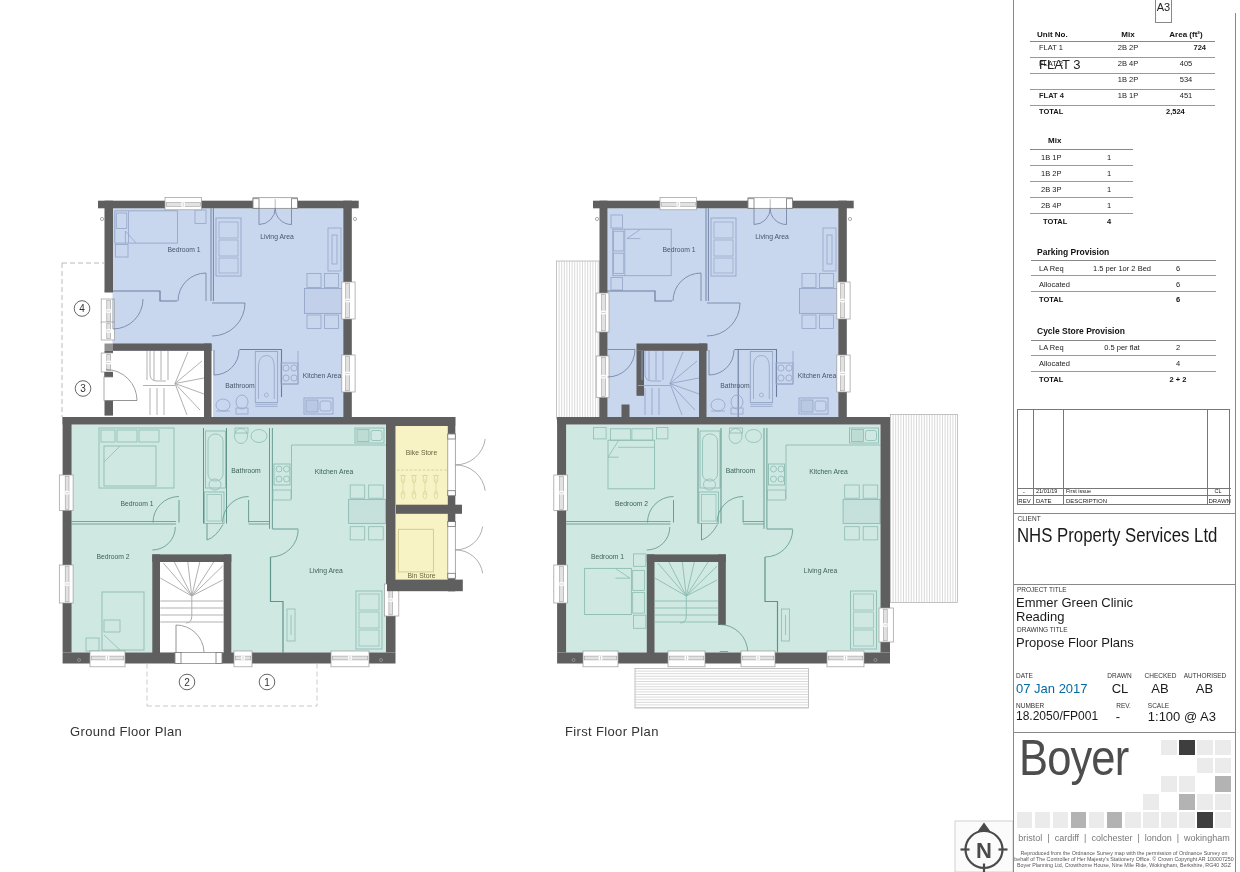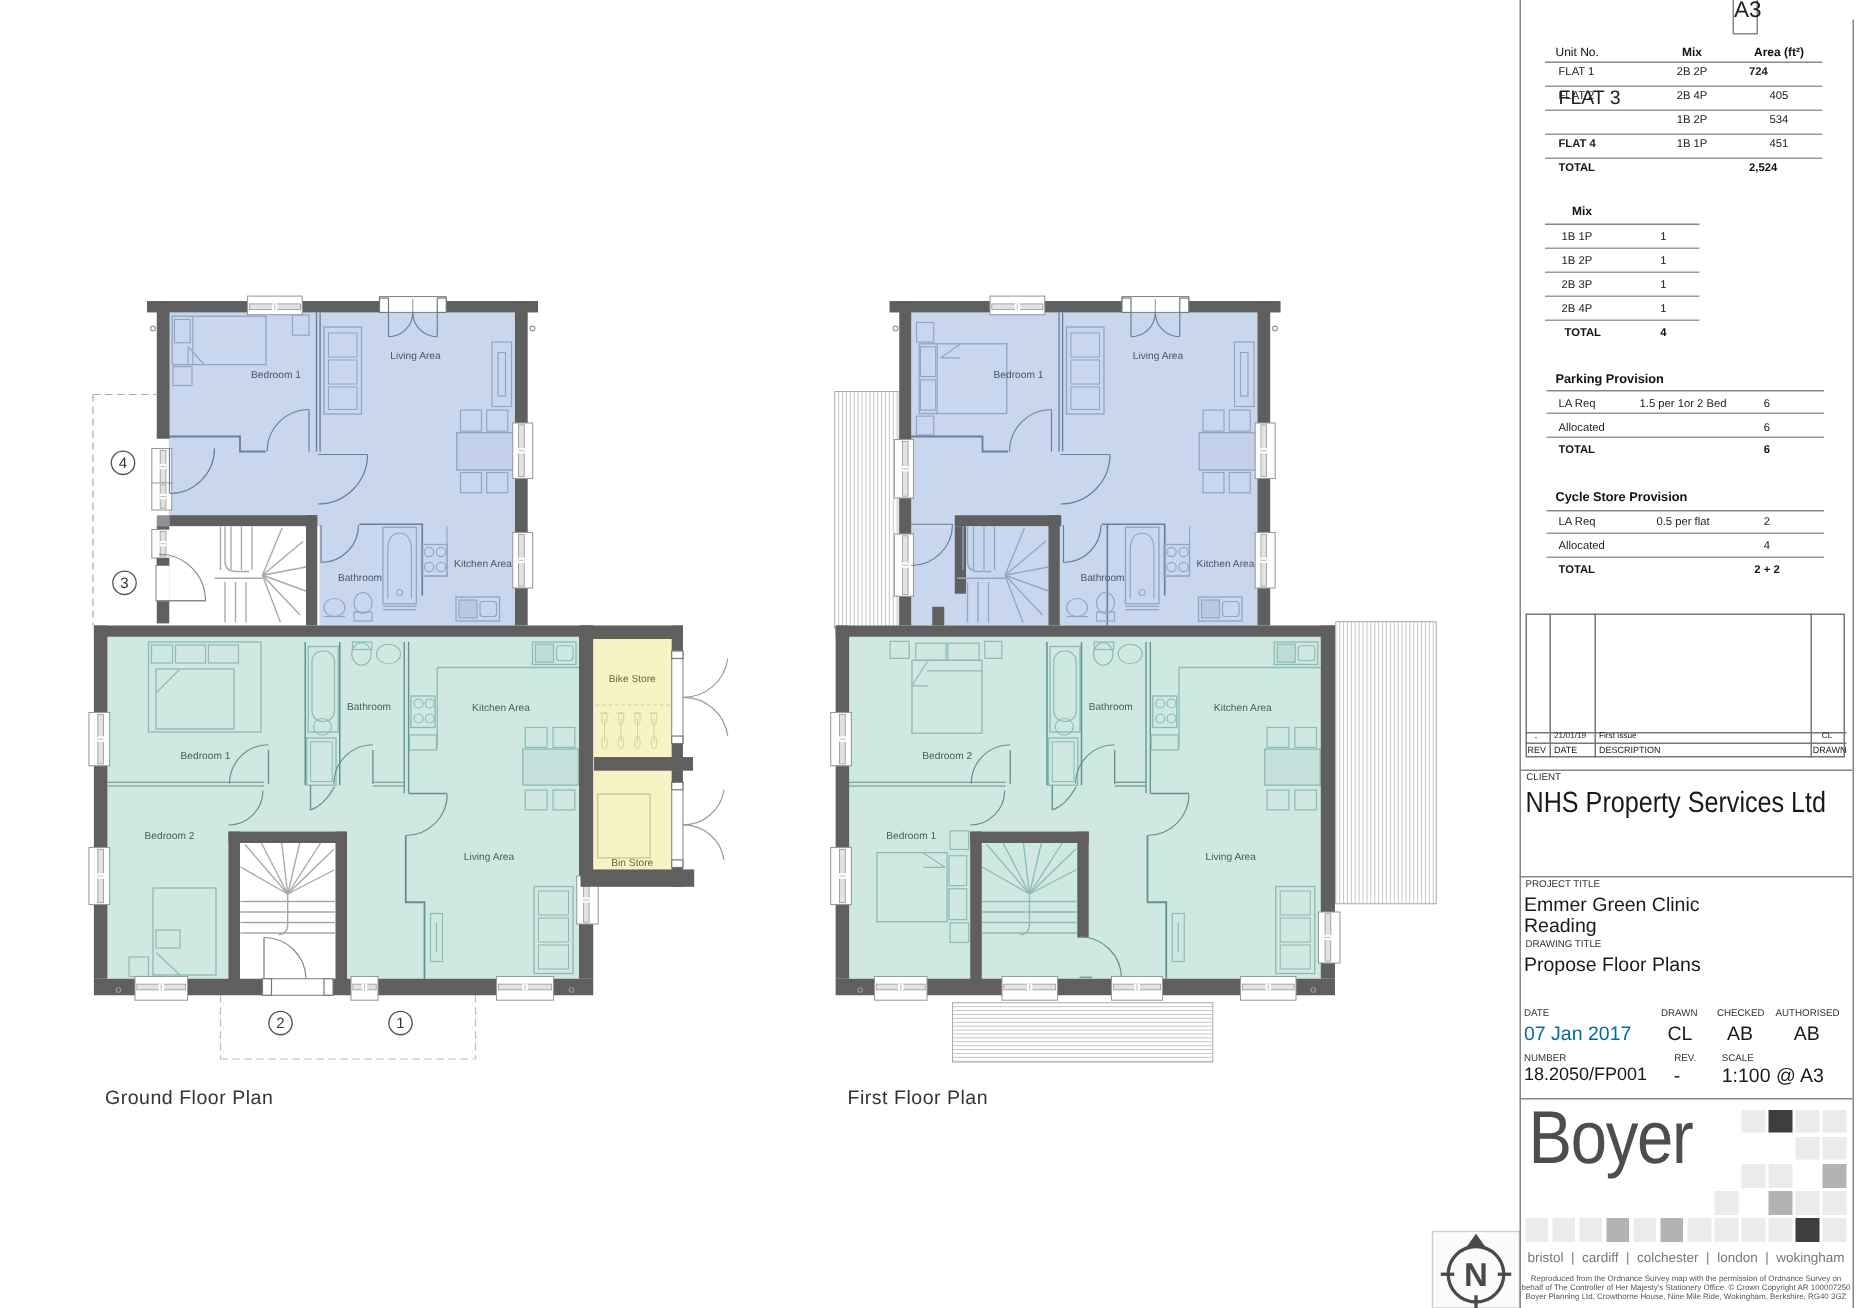--- a/index.html
+++ b/index.html
@@ -579,28 +579,28 @@
       <rect x="955.0" y="821.0" width="58.0" height="51.0" fill="#fbfbfb" stroke="#ccc" stroke-width="0.9"></rect>
       <path d="M977.5,831.5 L990.5,831.5 L984,822.5 Z" fill="#4a4a4a"></path>
       <circle cx="984.0" cy="849.5" r="18.5" fill="none" stroke="#4a4a4a" stroke-width="2.2"></circle>
       <line x1="960.5" y1="849.5" x2="969.5" y2="849.5" stroke="#4a4a4a" stroke-width="2.2"></line>
       <line x1="998.5" y1="849.5" x2="1007.5" y2="849.5" stroke="#4a4a4a" stroke-width="2.2"></line>
       <line x1="984.0" y1="863.5" x2="984.0" y2="872.0" stroke="#4a4a4a" stroke-width="2.2"></line>
       <text x="984" y="857.5" font-size="22" font-weight="bold" fill="#4a4a4a" text-anchor="middle">N</text>
     </svg>
 <div style="position:absolute;left:1012.5px;top:0px;width:1px;height:872px;background:#888"></div>
     <div style="position:absolute;left:1234.5px;top:12.5px;width:1px;height:859.5px;background:#888"></div>
-    <div style="position:absolute;left:1155px;top:-1px;width:17px;height:24px;border:1px solid #888;font-size:15px;color:#222;text-align:center;line-height:14px">A3</div>
+    <div style="position:absolute;left:1155px;top:-1px;width:17px;height:24px;border:1px solid #888;font-size:11px;color:#222;text-align:center;line-height:14px">A3</div>
     <div style="position:absolute;left:1030px;top:40.5px;width:185px;height:1px;background:#888"></div>
-    <div style="position:absolute;left:1037px;top:29.5px;font-size:8px;color:#111;font-weight:normal;letter-spacing:0px;line-height:10px;white-space:nowrap">Unit No.</div>
+    <div style="position:absolute;left:1037px;top:29.5px;font-size:8px;color:#111;font-weight:bold;letter-spacing:0px;line-height:10px;white-space:nowrap">Unit No.</div>
     <div style="position:absolute;left:1108.0px;width:40px;text-align:center;top:29.5px;font-size:8px;color:#111;font-weight:bold;letter-spacing:0px;line-height:10px;white-space:nowrap">Mix</div>
     <div style="position:absolute;left:1156.0px;width:60px;text-align:center;top:29.5px;font-size:8px;color:#111;font-weight:bold;letter-spacing:0px;line-height:10px;white-space:nowrap">Area (ft²)</div>
     <div style="position:absolute;left:1039px;top:43px;font-size:7.5px;color:#222;font-weight:normal;letter-spacing:0px;line-height:9.5px;white-space:nowrap">FLAT 1</div>
     <div style="position:absolute;left:1108.0px;width:40px;text-align:center;top:43px;font-size:7.5px;color:#222;font-weight:normal;letter-spacing:0px;line-height:9.5px;white-space:nowrap">2B 2P</div>
-    <div style="position:absolute;left:1166.0px;width:40px;text-align:left;top:43px;font-size:7.5px;color:#222;font-weight:bold;letter-spacing:0px;line-height:9.5px;white-space:nowrap">724</div>
+    <div style="position:absolute;left:1166.0px;width:40px;text-align:right;top:43px;font-size:7.5px;color:#222;font-weight:bold;letter-spacing:0px;line-height:9.5px;white-space:nowrap">724</div>
     <div style="position:absolute;left:1030px;top:56.5px;width:185px;height:1px;background:#999"></div>
     <div style="position:absolute;left:1039px;top:59px;font-size:7.5px;color:#222;font-weight:normal;letter-spacing:0px;line-height:9.5px;white-space:nowrap">FLAT 2</div>
     <div style="position:absolute;left:1108.0px;width:40px;text-align:center;top:59px;font-size:7.5px;color:#222;font-weight:normal;letter-spacing:0px;line-height:9.5px;white-space:nowrap">2B 4P</div>
     <div style="position:absolute;left:1166.0px;width:40px;text-align:center;top:59px;font-size:7.5px;color:#222;font-weight:normal;letter-spacing:0px;line-height:9.5px;white-space:nowrap">405</div>
     <div style="position:absolute;left:1030px;top:72.5px;width:185px;height:1px;background:#999"></div>
     <div style="position:absolute;left:1039px;top:60px;font-size:13px;color:#222;font-weight:normal;letter-spacing:0px;line-height:9.5px;white-space:nowrap">FLAT 3</div>
     <div style="position:absolute;left:1108.0px;width:40px;text-align:center;top:75px;font-size:7.5px;color:#222;font-weight:normal;letter-spacing:0px;line-height:9.5px;white-space:nowrap">1B 2P</div>
     <div style="position:absolute;left:1166.0px;width:40px;text-align:center;top:75px;font-size:7.5px;color:#222;font-weight:normal;letter-spacing:0px;line-height:9.5px;white-space:nowrap">534</div>
     <div style="position:absolute;left:1030px;top:88.5px;width:185px;height:1px;background:#999"></div>
     <div style="position:absolute;left:1039px;top:91px;font-size:7.5px;color:#222;font-weight:bold;letter-spacing:0px;line-height:9.5px;white-space:nowrap">FLAT 4</div>

